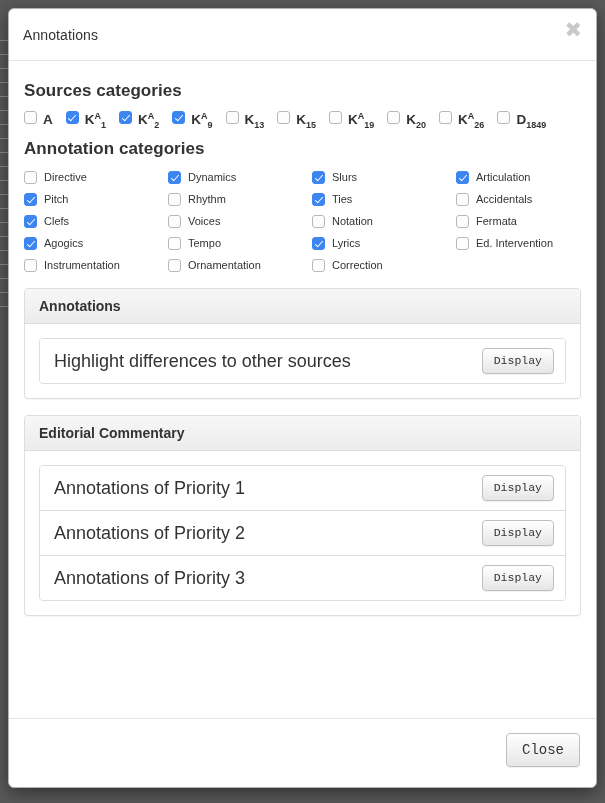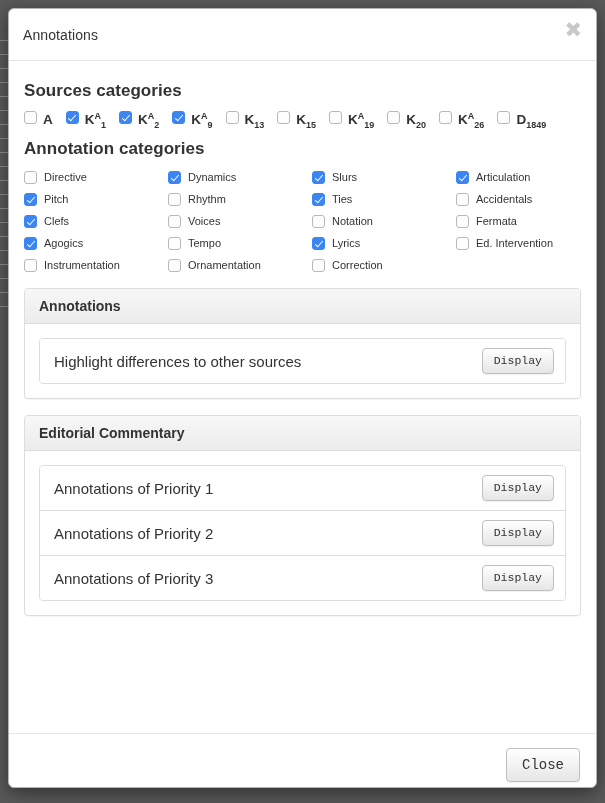--- a/index.html
+++ b/index.html
@@ -206,21 +206,21 @@
     display: flex;
     align-items: center;
     justify-content: space-between;
     padding: 9px 11px 9px 14px;
     border-bottom: 1px solid #dddddd;
     background: #ffffff;
     min-height: 26px;
   }
   .list-item:last-child { border-bottom: none; }
   .list-item-label {
-    font-size: 15px;
+    font-size: 18px;
     color: #333333;
   }
 
   .btn {
     font-family: Liberation Mono, monospace;
     font-size: 11.5px;
     color: #333333;
     background: linear-gradient(to bottom, #ffffff 0%, #e6e6e6 100%);
     border: 1px solid #bfbfbf;
     border-radius: 4px;
@@ -229,21 +229,21 @@
     box-shadow: 0 1px 1px rgba(0,0,0,0.06);
     line-height: 14px;
     white-space: nowrap;
   }
 
   .modal-footer {
     position: absolute;
     left: 0;
     right: 0;
     bottom: 0;
-    height: 54px;
+    height: 69px;
     border-top: 1px solid #e5e5e5;
     box-sizing: border-box;
     display: flex;
     align-items: flex-start;
     justify-content: flex-end;
     padding: 14px 16px 0 0;
   }
   .btn-close {
     font-size: 14px;
     padding: 7px 15px;

